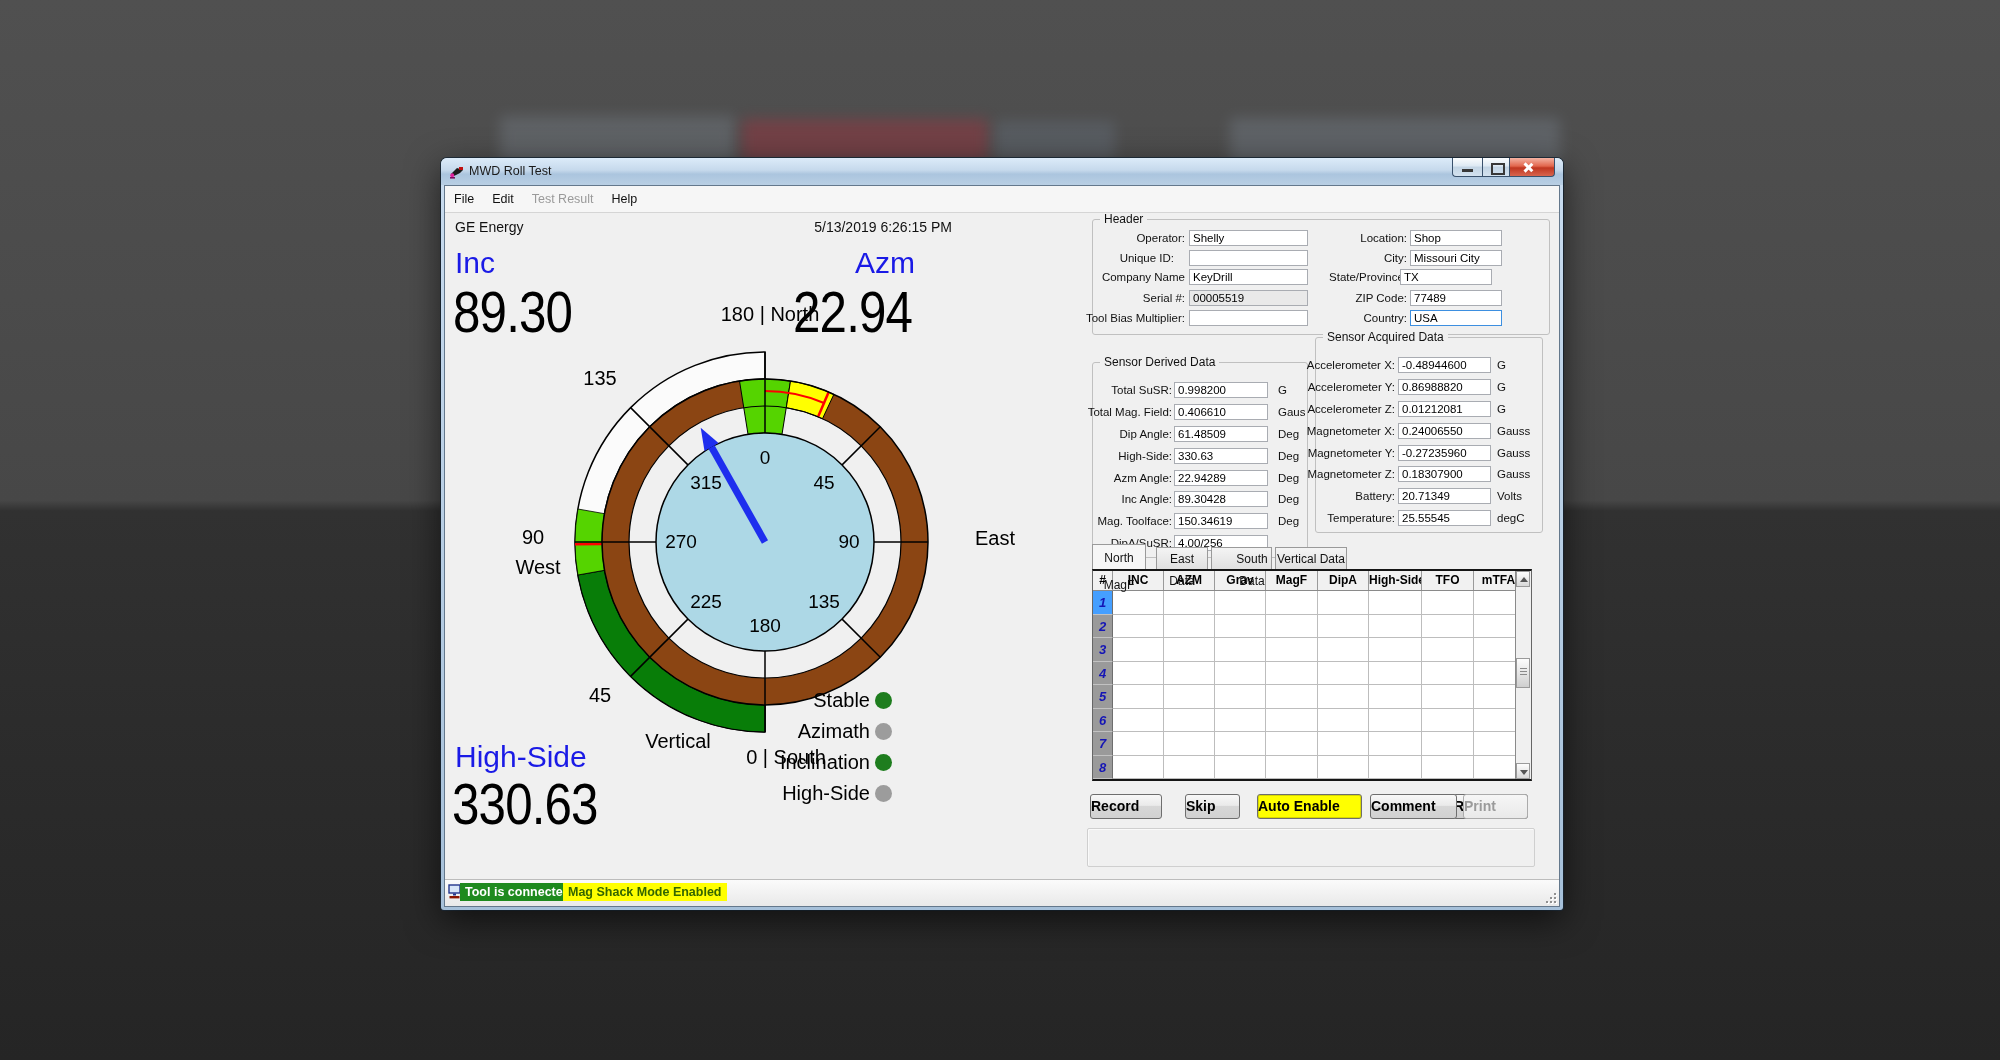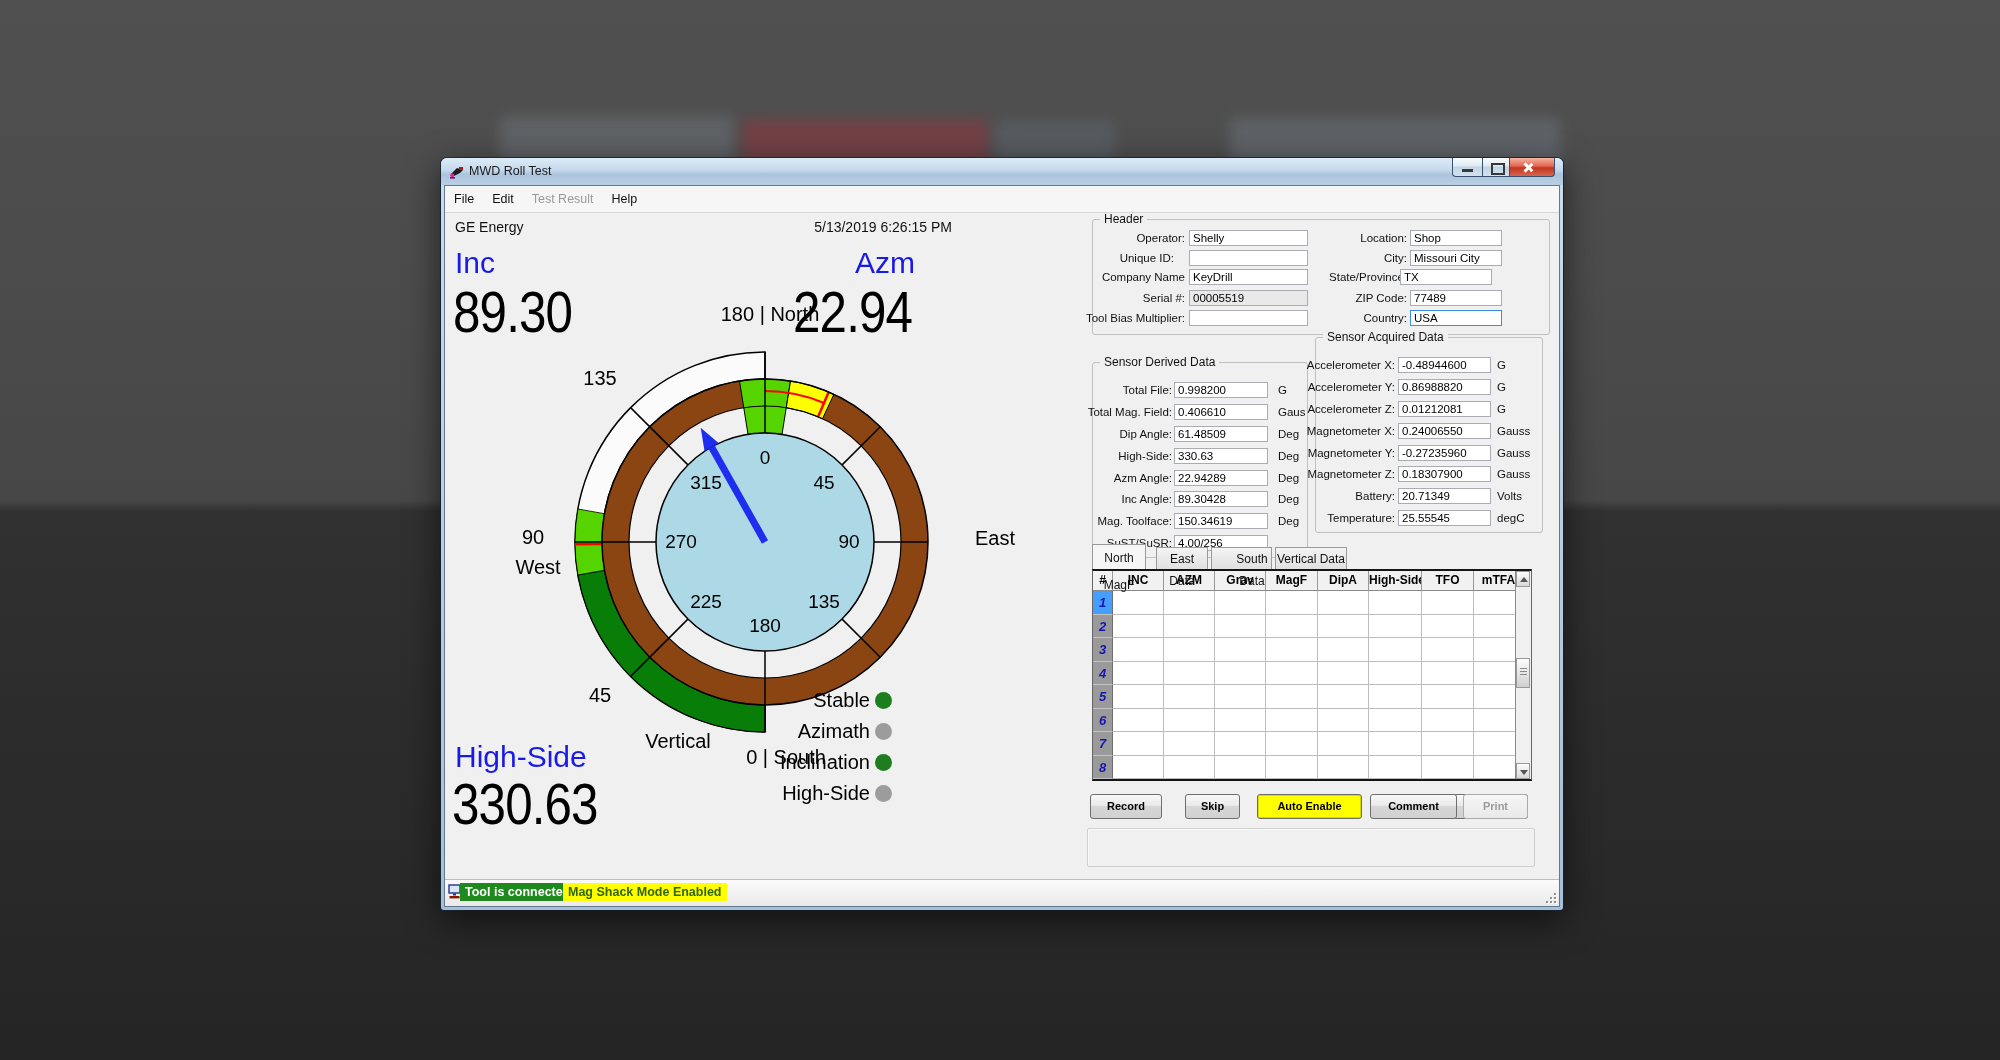--- a/index.html
+++ b/index.html
@@ -95,21 +95,21 @@
   .varrow.down{bottom:0;}
   .tri{position:absolute;left:3px;width:0;height:0;border-left:4px solid transparent;border-right:4px solid transparent;}
   .tri.up{top:5px;border-bottom:5px solid #555;}
   .tri.down{top:6px;border-top:5px solid #555;}
   .vthumb{position:absolute;left:0;top:87px;width:14px;height:30px;background:linear-gradient(#fdfdfd,#cfcfcf);border:1px solid #9a9a9a;box-sizing:border-box;}
   .vthumb:after{content:"";position:absolute;left:3px;top:12px;width:7px;height:1px;background:#8a8a8a;box-shadow:0 3px 0 #8a8a8a,0 -3px 0 #8a8a8a;}
 
   
   .btn{position:absolute;top:581px;height:25px;box-sizing:border-box;border:1px solid #6e6e6e;border-radius:3px;
     background:linear-gradient(#f8f8f8,#eaeaea 45%,#d7d7d7 50%,#d1d1d1);
-    font-size:11px;font-weight:700;color:#000;text-align:center;line-height:23px;}
+    font-size:14px;font-weight:700;color:#000;text-align:left;line-height:23px;}
   .btn.highlight{background:#ffff00;box-shadow:inset 0 0 0 1px #d9d900;}
   .btn.disabled{color:#9b9b9b;border-color:#ababab;background:linear-gradient(#f6f6f6,#e9e9e9);}
   .bottom-box{position:absolute;left:642px;top:615px;width:446px;height:37px;border:1px solid #cfcfcf;border-radius:2px;
     box-shadow:inset 1px 1px 0 #fafafa;}
 </style>
 </head>
 <body>
 
 <div class="stage">
 
@@ -265,21 +265,21 @@
                 <span class="flabel" style="right: 142px;">Country:</span>
                 <input class="tb focus" readonly="" value="USA" style="left: 317px; width: 92px;">
               </div>
             </div>
         </div>
 
         <div class="group" style="left:647px;top:124px;width:214px;height:194px;margin-top:25px;">
           <span class="gtitle">Sensor Derived Data</span>
           <div id="derived">
               <div class="frow" style="top: 19px;">
-                <span class="flabel" style="right: 135px;">Total File:</span>
+                <span class="flabel" style="right: 135px;">Total SuSR:</span>
                 <input class="tb" readonly="" value="0.998200" style="left: 81px; width: 94px;">
                 <span class="unit" style="left: 185px; width: 27px;">G</span>
               </div>
               <div class="frow" style="top: 41px;">
                 <span class="flabel" style="right: 135px;">Total Mag. Field:</span>
                 <input class="tb" readonly="" value="0.406610" style="left: 81px; width: 94px;">
                 <span class="unit" style="left: 185px; width: 27px;">Gauss</span>
               </div>
               <div class="frow" style="top: 63px;">
                 <span class="flabel" style="right: 135px;">Dip Angle:</span>
@@ -300,21 +300,21 @@
                 <span class="flabel" style="right: 135px;">Inc Angle:</span>
                 <input class="tb" readonly="" value="89.30428" style="left: 81px; width: 94px;">
                 <span class="unit" style="left: 185px; width: 27px;">Deg</span>
               </div>
               <div class="frow" style="top: 150px;">
                 <span class="flabel" style="right: 135px;">Mag. Toolface:</span>
                 <input class="tb" readonly="" value="150.34619" style="left: 81px; width: 94px;">
                 <span class="unit" style="left: 185px; width: 27px;">Deg</span>
               </div>
               <div class="frow" style="top: 172px;">
-                <span class="flabel" style="right: 135px;">SuST/SuSR:</span>
+                <span class="flabel" style="right: 135px;">DipA/SuSR:</span>
                 <input class="tb" readonly="" value="4.00/256" style="left: 81px; width: 94px;">
                 <span class="unit" style="left: 185px; width: 27px;"></span>
               </div>
             </div>
         </div>
 
         <div class="group" style="left:870px;top:124px;width:226px;height:194px;">
           <span class="gtitle">Sensor Acquired Data</span>
           <div id="acquired">
               <div class="frow" style="top: 19px;">

